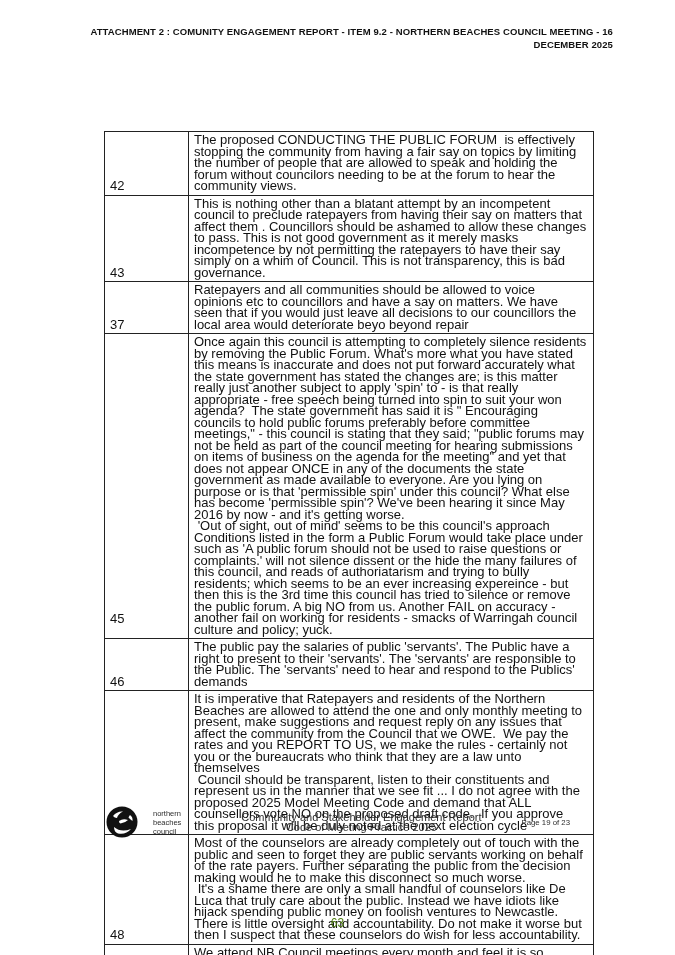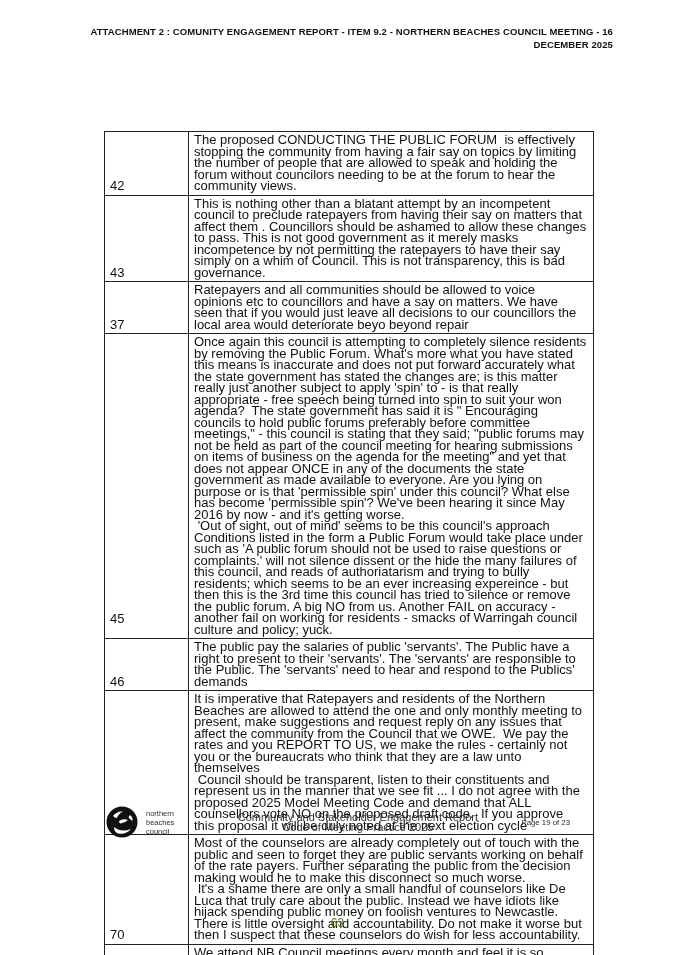--- a/index.html
+++ b/index.html
@@ -53,21 +53,21 @@
   }
   .footer {
     position: absolute;
     top: 804px;
     left: 104px;
     width: 466px;
     display: flex;
     align-items: center;
     justify-content: space-between;
   }
-  .footer-left { display: flex; align-items: center; gap: 6px; }
+  .footer-left { display: flex; align-items: center; gap: 13px; }
   .logo-mark { width: 36px; height: 36px; flex: 0 0 auto; }
   .logo-words {
     font-size: 7.5px;
     line-height: 9px;
     color: #2d2d2d;
     white-space: pre-line;
   }
   .footer-center {
     text-align: center;
     font-size: 11px;
@@ -125,21 +125,21 @@
       <tr>
         <td class="num">46</td>
         <td class="comment">The public pay the salaries of public 'servants'. The Public have a right to present to their 'servants'. The 'servants' are responsible to the Public. The 'servants' need to hear and respond to the Publics' demands</td>
       </tr>
       <tr>
         <td class="num">47</td>
         <td class="comment">It is imperative that Ratepayers and residents of the Northern Beaches are allowed to attend the one and only monthly meeting to present, make suggestions and request reply on any issues that affect the community from the Council that we OWE.  We pay the rates and you REPORT TO US, we make the rules - certainly not you or the bureaucrats who think that they are a law unto themselves
  Council should be transparent, listen to their constituents and represent us in the manner that we see fit ... I do not agree with the proposed 2025 Model Meeting Code and demand that ALL counsellors vote NO on the proposed draft code.  If you approve this proposal it will be duly noted at the next election cycle</td>
       </tr>
       <tr>
-        <td class="num">70</td>
+        <td class="num">48</td>
         <td class="comment">Most of the counselors are already completely out of touch with the public and seen to forget they are public servants working on behalf of the rate payers. Further separating the public from the decision making would he to make this disconnect so much worse.
  It's a shame there are only a small handful of counselors like De Luca that truly care about the public. Instead we have idiots like hijack spending public money on foolish ventures to Newcastle. There is little oversight and accountability. Do not make it worse but then I suspect that these counselors do wish for less accountability.</td>
       </tr>
       <tr>
         <td class="num raised">49</td>
         <td class="comment">We attend NB Council meetings every month and feel it is so important for the community to have a voice and for the councillors and CEO and Mayor to listen to us on the same night.  By your own admission,  it is not mandatory for councillors to attend the public form if it was on another night and I feel they will not be willing to attend two meetings.   Already</td>
       </tr>
     </tbody>
   </table>
 

